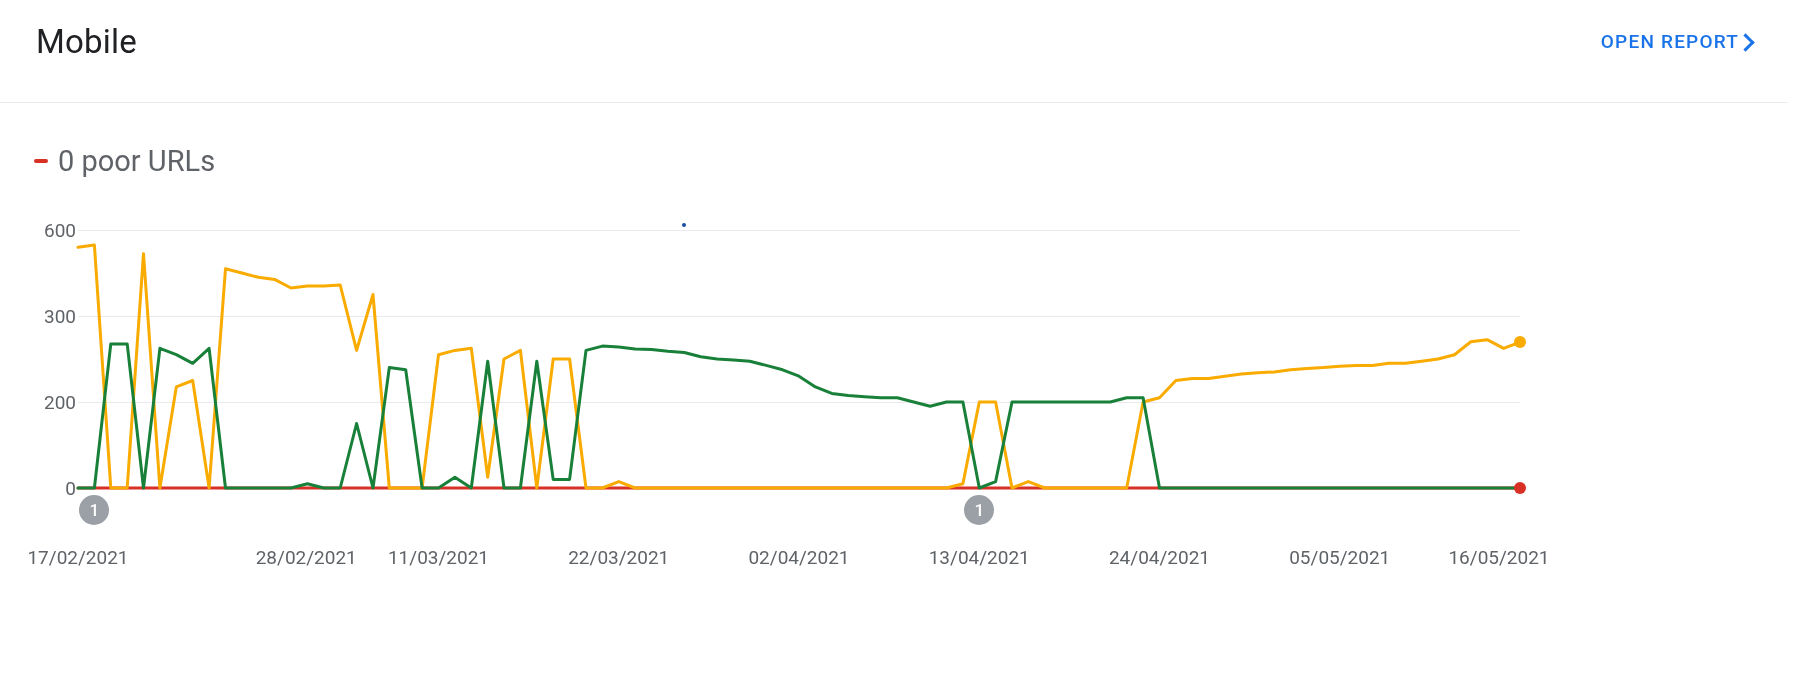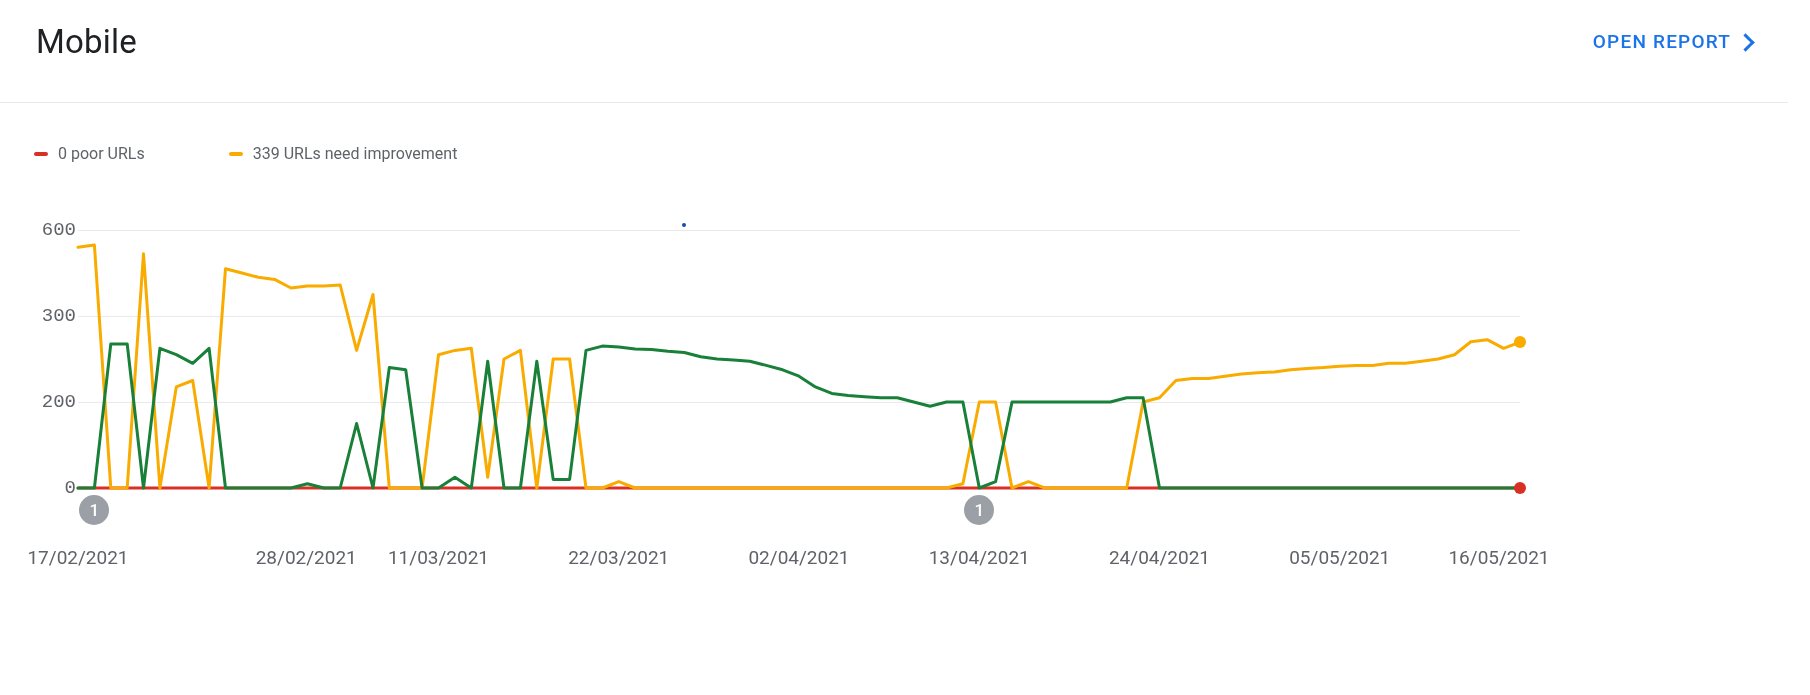--- a/index.html
+++ b/index.html
@@ -32,21 +32,20 @@
     font-weight: 400;
     color: #202124;
     letter-spacing: 0.2px;
   }
   .open-report {
     position: absolute;
     right: 36px;
     top: 30px;
     display: flex;
     align-items: center;
-    gap: 8px;
     font-size: 19px;
     font-weight: 500;
     letter-spacing: 1.2px;
     color: #1a73e8;
     cursor: pointer;
   }
   .open-report .chev {
     width: 10px;
     height: 10px;
     border-right: 3px solid #1a73e8;
@@ -54,21 +53,21 @@
     transform: rotate(-45deg);
     margin-top: 2px;
   }
   
   .legend {
     position: absolute;
     left: 28px;
     top: 140px;
     display: flex;
     align-items: center;
-    font-size: 16px;
+    font-size: 29px;
     color: #5f6368;
     flex-wrap: nowrap;
   }
   .legend-item {
     display: inline-flex;
     align-items: center;
     padding: 4px 6px;
     border-radius: 4px;
     cursor: pointer;
   }
@@ -98,21 +97,20 @@
     height: 258px;
     width: 48px;
     font-size: 19px;
     color: #5f6368;
     text-align: right;
   }
   .y-tick {
     position: absolute;
     right: 0;
     transform: translateY(-50%);
-    font-family: Liberation Mono, monospace;
   }
   .x-axis-labels {
     position: absolute;
     left: 0;
     top: 546px;
     width: 1810px;
     height: 30px;
     font-size: 19px;
     color: #5f6368;
     text-align: center;
@@ -187,24 +185,20 @@
       <span class="chev"></span>
     </div>
   </div>
 
   <div class="legend">
     <span class="legend-item">
       <span class="legend-dash" id="dash-poor" style="background: rgb(217, 48, 37);"></span>
       <span>0 poor URLs</span>
     </span>
     <span class="legend-gap"></span>
-    <span class="legend-item">
-      <span class="legend-dash" id="dash-needs" style="background: rgb(249, 171, 0);"></span>
-      <span>339 URLs need improvement</span>
-    </span>
     <span class="legend-gap"></span>
   </div>
 
   <div class="y-axis-labels">
     <div class="y-tick" style="top:258px">0</div>
     <div class="y-tick" style="top:172px">200</div>
     <div class="y-tick" style="top:86px">300</div>
     <div class="y-tick" style="top:0px">600</div>
   </div>
 

